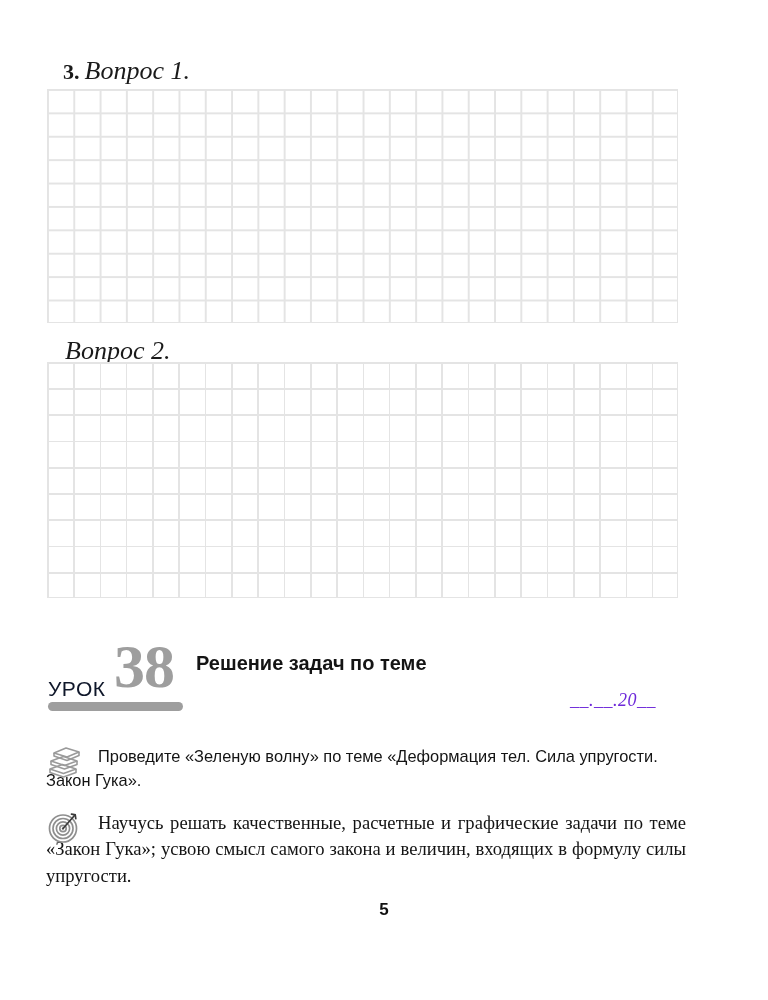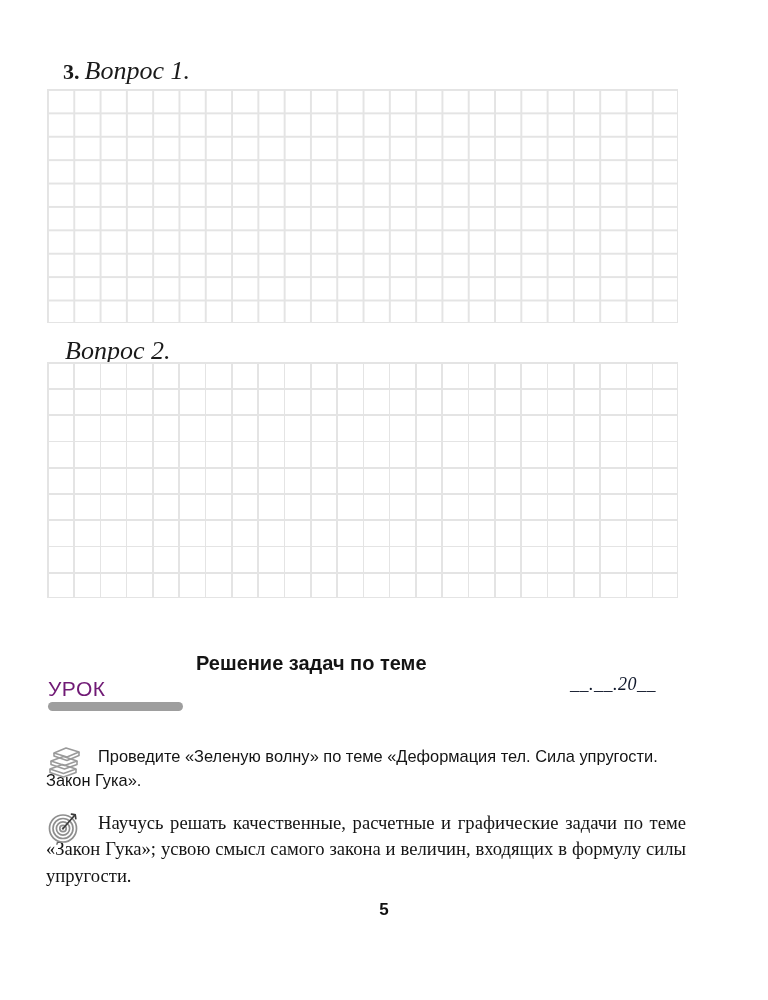--- a/index.html
+++ b/index.html
@@ -104,21 +104,21 @@
     height: 75px;
   }
   #lesson-word {
     position: absolute;
     left: 4px;
     top: 37px;
     font-family: "Liberation Sans", sans-serif;
     font-size: 21px;
     font-weight: normal;
     letter-spacing: 0.5px;
-    color: #701a75;
+    color: #0f172a;
   }
   #lesson-number {
     position: absolute;
     left: 70px;
     top: -5px;
     font-family: "Liberation Serif", serif;
     font-size: 62px;
     font-weight: bold;
     line-height: 1;
     color: #9e9e9e;
@@ -143,26 +143,26 @@
     font-weight: bold;
     font-size: 20px;
     line-height: 1.32;
     color: #141414;
   }
   #lesson-title .t-line { display: block; }
 
   #lesson-date {
     position: absolute;
     left: 570px;
-    top: 34px;
+    top: 50px;
     font-family: "Liberation Serif", serif;
     font-style: italic;
     font-size: 18px;
     letter-spacing: 0.5px;
-    color: #0f172a;
+    color: #6d28d9;
     white-space: nowrap;
   }
 
   
   .note {
     position: absolute;
     left: 46px;
     width: 640px;
   }
   .note .icon {
@@ -226,20 +226,21 @@
   <div class="q-heading" id="q2-heading">
     <span class="label">Вопрос 2.</span>
   </div>
 
   <div class="grid" id="grid-2"></div>
 
   <div id="lesson-header">
 
     <div id="lesson-badge">
       <span id="lesson-word">УРОК</span>
+      <span id="lesson-number">38</span>
       <div id="lesson-bar"></div>
     </div>
 
     <div id="lesson-title">
       <span class="t-line">Решение задач по теме</span>
     </div>
 
     <div id="lesson-date">__.__.20__</div>
   </div>
 

